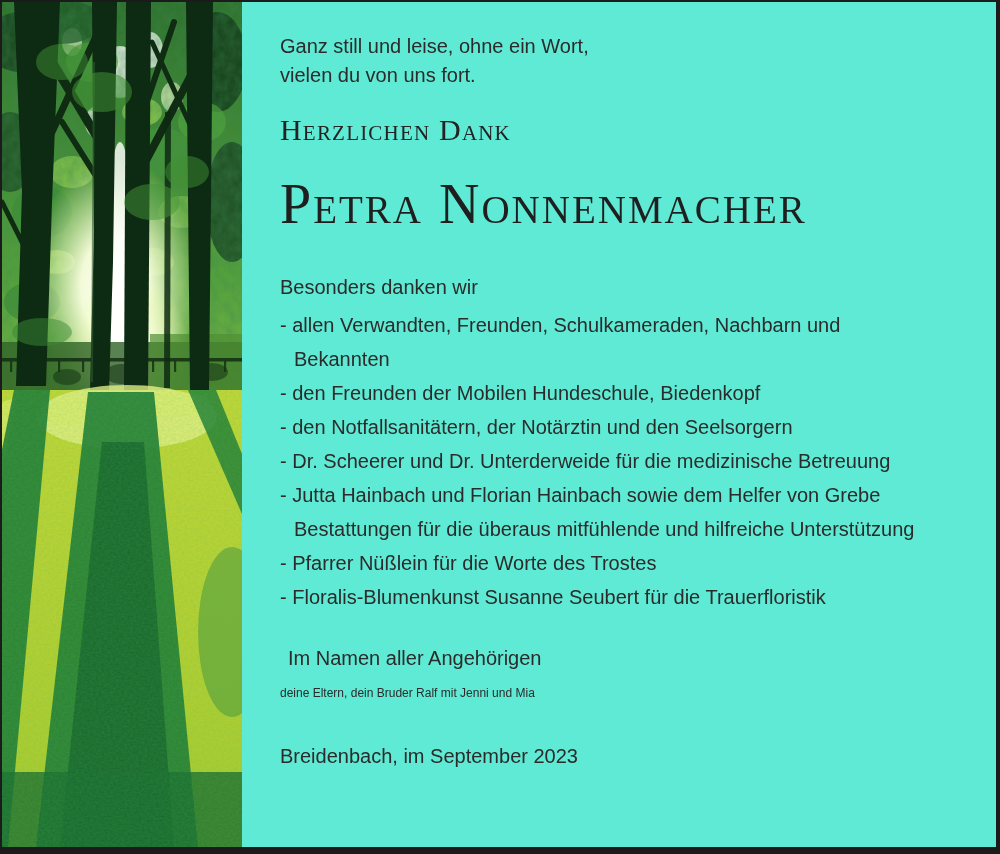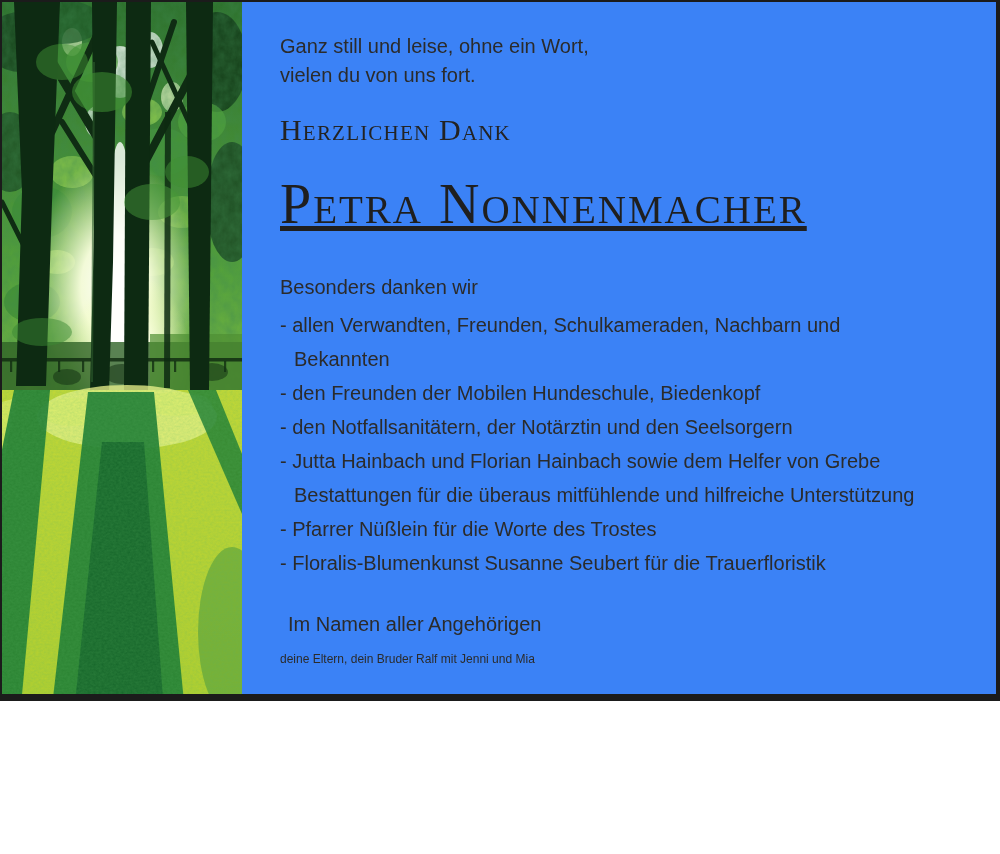--- a/index.html
+++ b/index.html
@@ -1,36 +1,36 @@
 <!DOCTYPE html>
 <html><head>
 <meta charset="utf-8">
 <style>
   html,body { margin:0; padding:0; background:#ffffff; }
   .page {
-    position:relative; width:1000px; height:701px; box-sizing:border-box;
-    background:#3b82f6; overflow:hidden;
+    position:relative; width:1000px; height:854px; box-sizing:border-box;
+    background:#5eead4; overflow:hidden;
     border-style:solid; border-color:#1b1b1b;
     border-width:2px 4px 7px 2px;
     font-family:"Liberation Sans", sans-serif; color:#2b2b2b;
   }
   .photo { position:absolute; left:0; top:0; width:240px; height:845px; }
   .photo svg { display:block; width:100%; height:100%; }
   .text-col { position:absolute; left:278px; top:0; width:656px; }
   .verse { margin-top:30px; font-size:20px; line-height:29px; }
   .heading {
     margin-top:24px; font-family:"Liberation Serif", serif;
     font-variant:small-caps; font-size:30px; line-height:32px;
     letter-spacing:1.2px; color:#232323;
   }
   .intro { margin-top:24px; font-size:20px; line-height:29px; text-align:justify; }
   .name {
     margin-top:32px; font-family:"Liberation Serif", serif;
     font-variant:small-caps; font-size:56px; line-height:52px;
-    letter-spacing:2px; color:#1f1f1f; white-space:nowrap;text-decoration:underline;
+    letter-spacing:2px; color:#1f1f1f; white-space:nowrap;
   }
   .thanks-intro { margin-top:46px; font-size:20px; line-height:23px; }
   .thanks-list { margin-top:9px; font-size:20px; line-height:34px; }
   .thanks-list .item { padding-left:14px; text-indent:-14px; }
   .closing1 { margin-top:33px; font-size:20px; line-height:23px;margin-left:8px; }
   .closing2 { margin-top:12px; font-size:12px; line-height:23px; }
   .date { margin-top:40px; font-size:20px; line-height:23px; }
 </style>
 </head>
 <body>
@@ -157,20 +157,21 @@
 
 
     <div class="name">Petra Nonnenmacher</div>
 
     <div class="thanks-intro">Besonders danken wir</div>
 
     <div class="thanks-list">
       <div class="item">- allen Verwandten, Freunden, Schulkameraden, Nachbarn und Bekannten</div>
       <div class="item">- den Freunden der Mobilen Hundeschule, Biedenkopf</div>
       <div class="item">- den Notfallsanitätern, der Notärztin und den Seelsorgern</div>
+      <div class="item">- Dr. Scheerer und Dr. Unterderweide für die medizinische Betreuung</div>
       <div class="item">- Jutta Hainbach und Florian Hainbach sowie dem Helfer von Grebe Bestattungen für die überaus mitfühlende und hilfreiche Unterstützung</div>
       <div class="item">- Pfarrer Nüßlein für die Worte des Trostes</div>
       <div class="item">- Floralis-Blumenkunst Susanne Seubert für die Trauerfloristik</div>
     </div>
 
     <div class="closing1">Im Namen aller Angehörigen</div>
     <div class="closing2">deine Eltern, dein Bruder Ralf mit Jenni und Mia</div>
 
     <div class="date">Breidenbach, im September 2023</div>
   </div>

